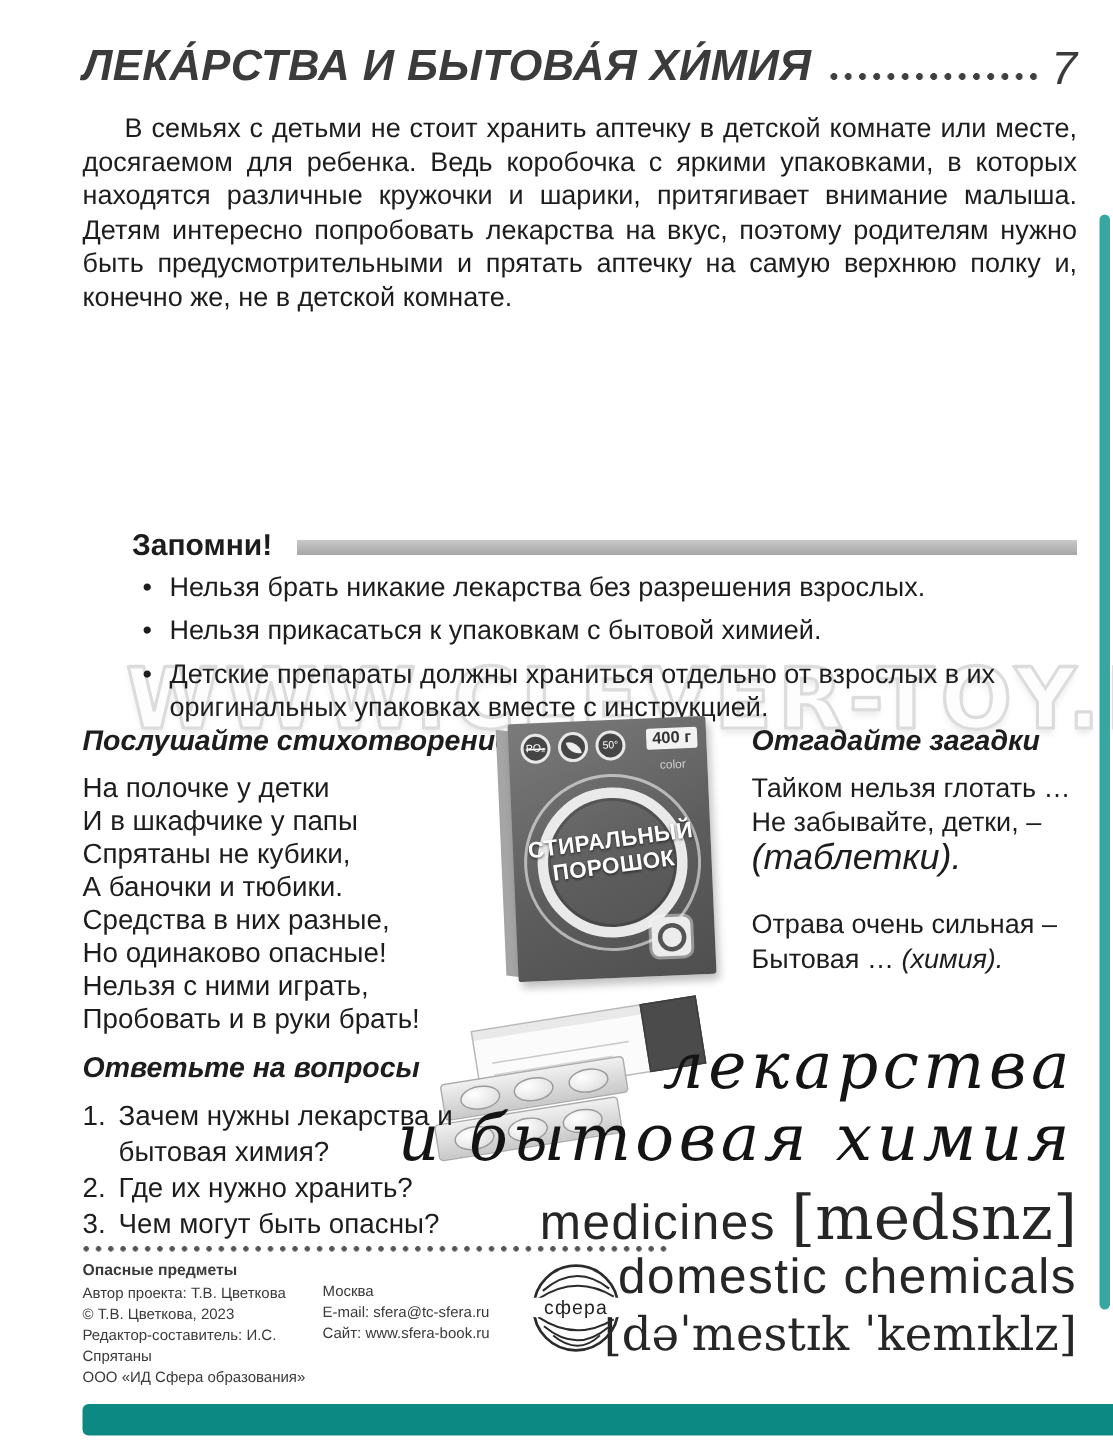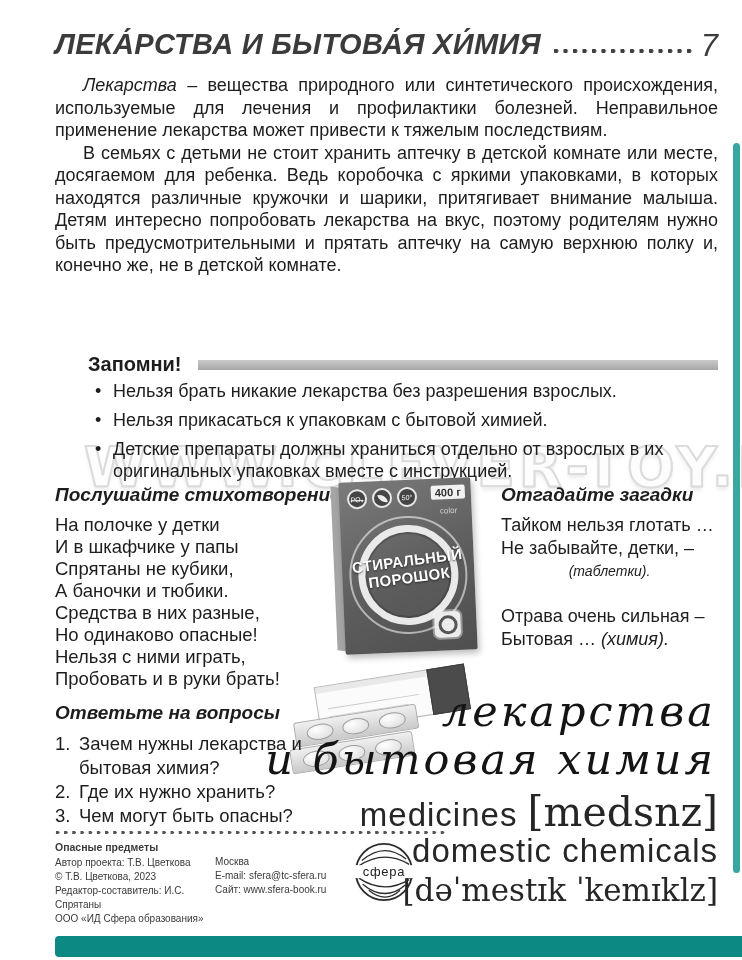--- a/index.html
+++ b/index.html
@@ -35,21 +35,21 @@
   .bullet-dot { width:18px; flex:none; }
 
   
   .poem-block { position:absolute; left:55px; top:484px; width:285px; z-index:1; }
   .section-h { font-size:19px; font-weight:bold; font-style:italic; margin:0 0 8px 0; white-space:nowrap; }
   .poem-line { font-size:18.5px; line-height:22px; }
 
   
   .riddles-block { position:absolute; left:501px; top:484px; width:219px; z-index:1; }
   .riddle-line { font-size:18px; line-height:23px; }
-  .riddle-answer { font-size:14px; line-height:23px; font-style:italic; text-align:center; padding-right:2px; }
+  .riddle-answer { font-size:24px; line-height:23px; font-style:italic; text-align:left; padding-right:2px; }
   .riddle-gap { height:22px; }
   .inline-italic { font-style:italic; }
 
   
   .questions-block { position:absolute; left:55px; top:702px; width:272px; z-index:1; }
   .q-item { display:flex; font-size:18.5px; line-height:24px; }
   .q-num { width:24px; flex:none; }
 
   
   .powder { position:absolute; left:342px; top:480px; width:132px; height:172px; z-index:1; transform:rotate(-2.5deg); }
@@ -131,21 +131,20 @@
 
   <div class="watermark">WWW.CLEVER-TOY.RU</div>
 
   <div class="header-row">
     <span class="title">ЛЕКА́РСТВА И БЫТОВА́Я ХИ́МИЯ</span>
     <span class="leader"></span>
     <span class="pageno">7</span>
   </div>
 
   <div class="intro">
-    <p><span class="lead-italic">Лекарства</span><span> – вещества природного или синтетического происхождения, используемые для лечения и профилактики болезней. Неправильное применение лекарства может привести к тяжелым последствиям.</span></p>
     <p>В семьях с детьми не стоит хранить аптечку в детской комнате или месте, досягаемом для ребенка. Ведь коробочка с яркими упаковками, в которых находятся различные кружочки и шарики, притягивает внимание малыша. Детям интересно попробовать лекарства на вкус, поэтому родителям нужно быть предусмотрительными и прятать аптечку на самую верхнюю полку и, конечно же, не в детской комнате.</p>
   </div>
 
   <div class="remember-row">
     <span class="remember-h">Запомни!</span>
     <div class="remember-bar"></div>
   </div>
   <ul class="remember-list">
     <li>
         <span class="bullet-dot">•</span>

